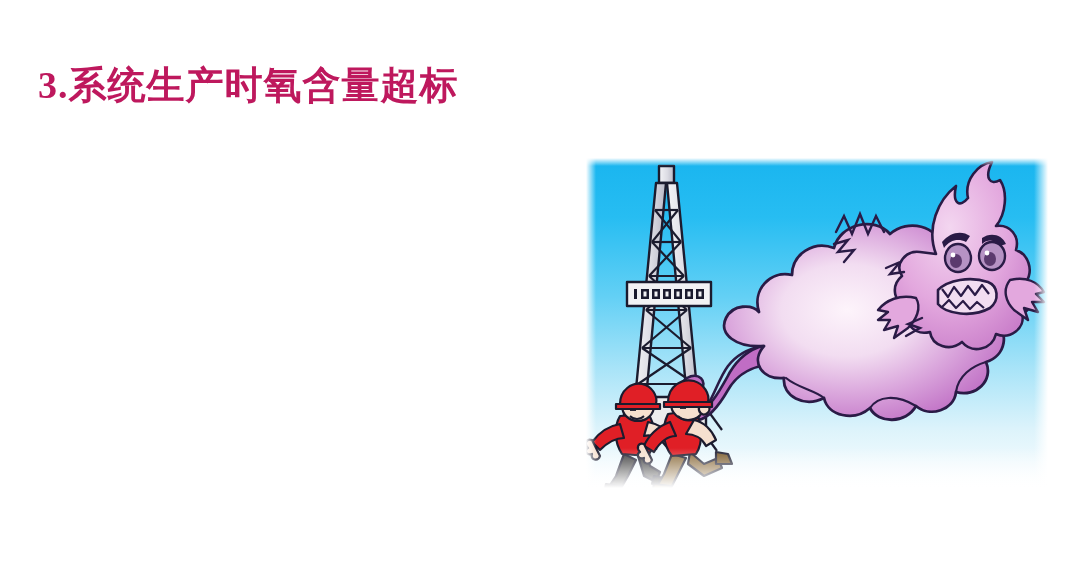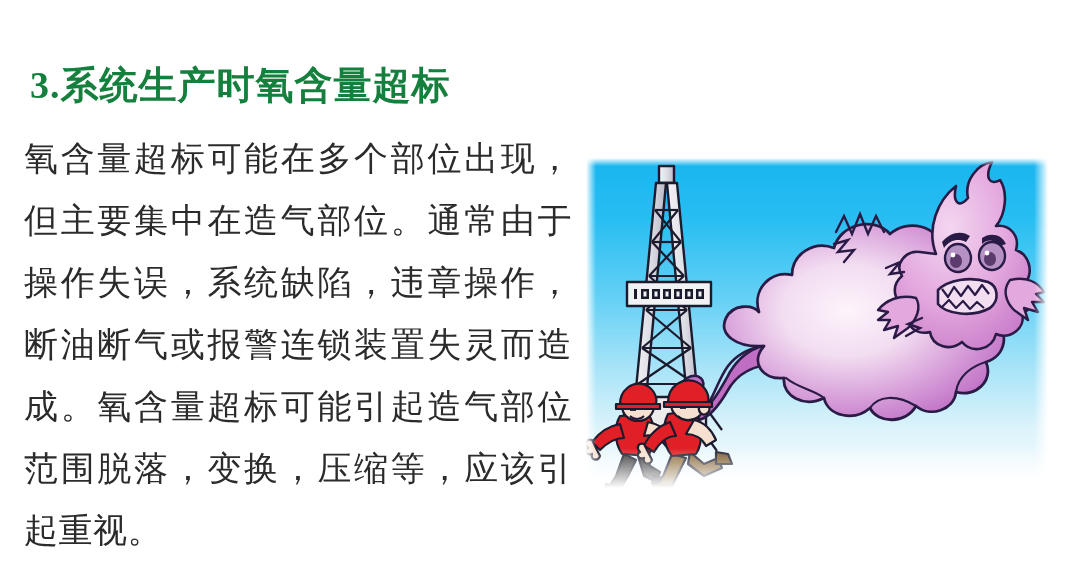--- a/index.html
+++ b/index.html
@@ -27,26 +27,26 @@
   #text-column {
     position: absolute;
     left: 0px;
     top: 0px;
     width: 580px;
     height: 583px;
   }
 
   #section-title {
     position: absolute;
-    left: 30px;
+    left: 38px;
     top: 62px;
     font-size: 38px;
     line-height: 46px;
     font-weight: bold;
-    color: #15803d;
+    color: #be185d;
     letter-spacing: 1px;
     white-space: nowrap;
     font-family: "Liberation Serif", "DejaVu Serif", serif;
   }
 
   #body-text {
     position: absolute;
     left: 24px;
     top: 128px;
     width: 548px;
@@ -102,23 +102,20 @@
 </style>
 </head>
 <body>
 
 <div id="page">
 
   <div id="text-column">
 
     <div id="section-title">3.系统生产时氧含量超标</div>
 
-    <div id="body-text">
-      <p>氧含量超标可能在多个部位出现，但主要集中在造气部位。通常由于操作失误，系统缺陷，违章操作，断油断气或报警连锁装置失灵而造成。氧含量超标可能引起造气部位范围脱落，变换，压缩等，应该引起重视。</p>
-    </div>
 
   </div>
 
   <div id="illustration">
 
     <div class="sky"></div>
 
     <svg viewBox="0 0 462 330" preserveAspectRatio="none">
       <defs>
         <radialGradient id="cloudGrad" cx="44%" cy="44%" r="62%">

